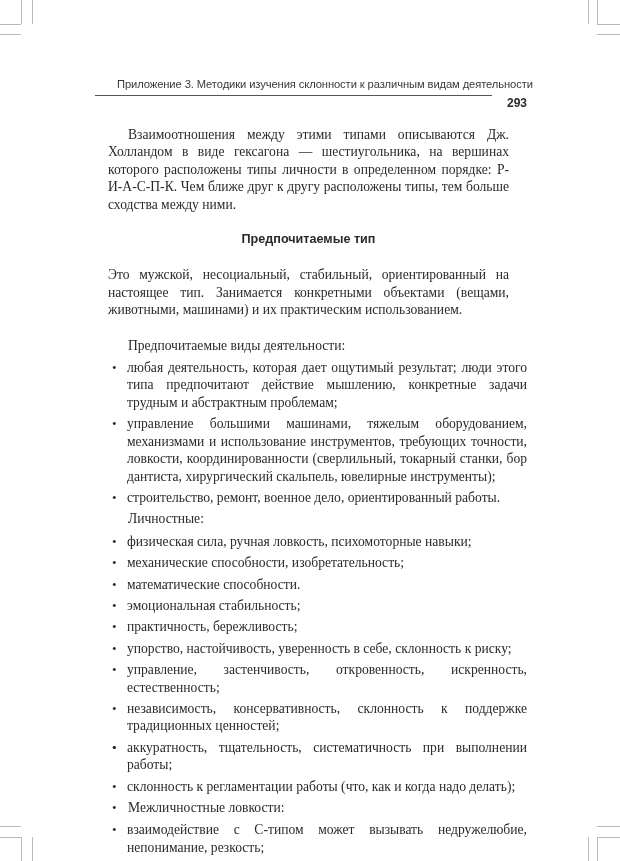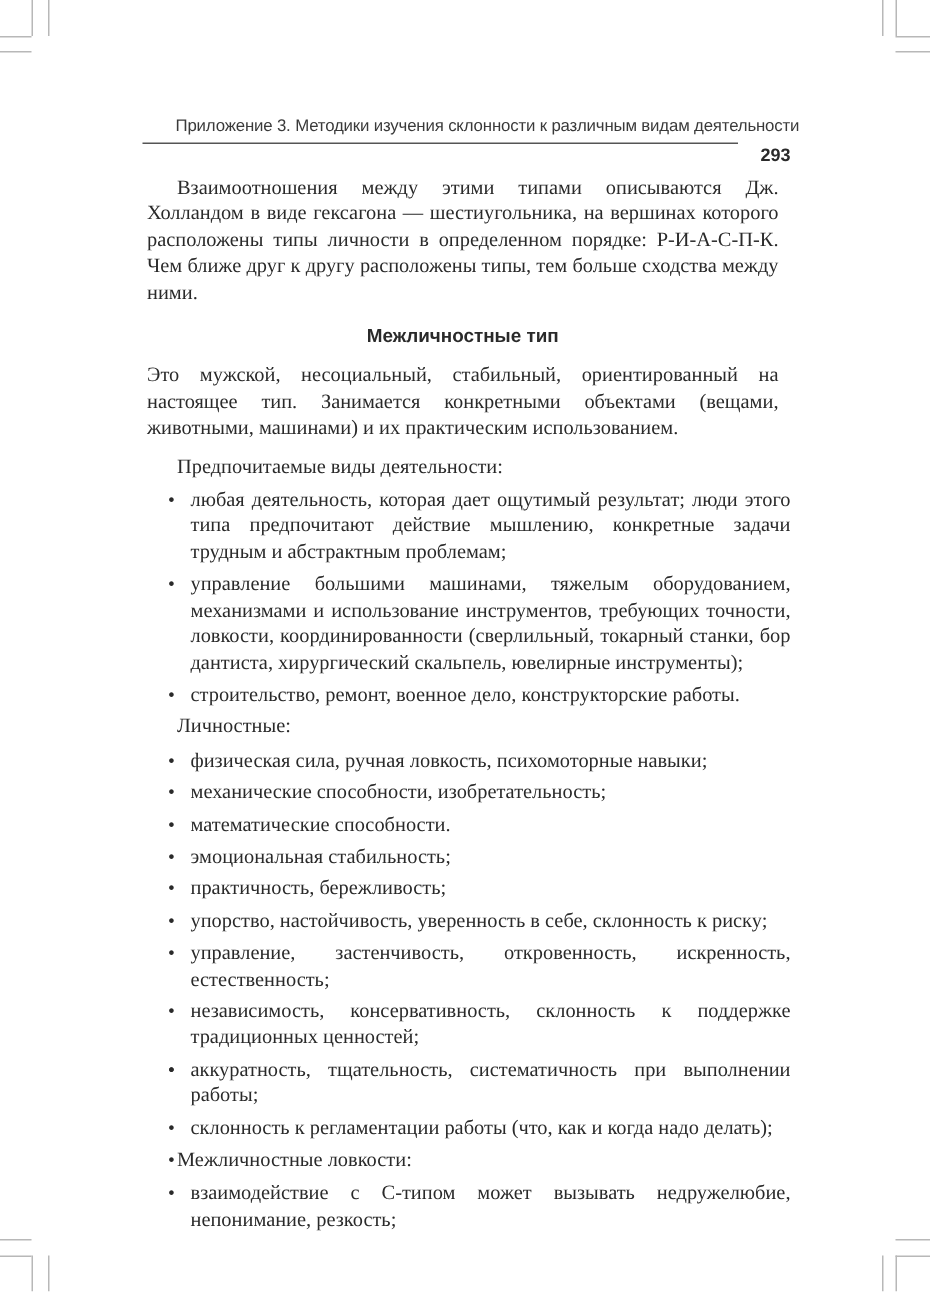--- a/index.html
+++ b/index.html
@@ -18,21 +18,21 @@
   }
   .header-rule { position: absolute; left: 0; top: 19px; width: 397px; height: 1px; background: #555; }
   .page-number {
     position: absolute; right: 0; top: 0;
     font-family: "Liberation Sans", "DejaVu Sans", sans-serif; font-size: 12px; font-weight: bold; color: #2a2a2a; margin-top: 20px;
   }
   .content {
     position: absolute; left: 90px; top: 108px; width: 437px;
     font-size: 13.6px; line-height: 17.4px; text-align: justify;
   }
-  p { margin: 8px; }
+  p { margin: 18px; }
   .indent { text-indent: 20px; }
   .section-title {
     font-family: "Liberation Sans", "DejaVu Sans", sans-serif; font-weight: bold;
     font-size: 12.6px; text-align: center; margin: 13px 0 2px 0;
   }
   .label { text-indent: 0; padding-left: 20px; margin-top: 3px; margin-bottom: 5px; }
   ul { list-style: none; margin: 0; padding: 0; }
   li { position: relative; padding-left: 37px; margin-bottom: 4px; }
   li .bullet { position: absolute; left: 22px; top: 0; font-size: 13px; }
 </style>
@@ -60,28 +60,28 @@
 <div class="crop" style="left:597px;top:837px;width:1px;height:24px;"></div>
 
 <div class="header">
   <span class="header-title">Приложение 3. Методики изучения склонности к различным видам деятельности</span>
   <div class="header-rule"></div>
   <span class="page-number">293</span>
 </div>
 
 <div class="content">
   <p class="indent">Взаимоотношения между этими типами описываются Дж. Холландом в виде гексагона — шестиугольника, на вершинах которого расположены типы личности в определенном порядке: Р-И-А-С-П-К. Чем ближе друг к другу расположены типы, тем больше сходства между ними.</p>
-  <div class="section-title">Межличностные тип</div>
+  <div class="section-title">Предпочитаемые тип</div>
   <p>Это мужской, несоциальный, стабильный, ориентированный на настоящее тип. Занимается конкретными объектами (вещами, животными, машинами) и их практическим использованием.</p>
   <div id="groups">
       <p class="label">Предпочитаемые виды деятельности:</p>
       <ul>
         <li><span class="bullet">•</span><span>любая деятельность, которая дает ощутимый результат; люди этого типа предпочитают действие мышлению, конкретные задачи трудным и абстракт­ным проблемам;</span></li>
         <li><span class="bullet">•</span><span>управление большими машинами, тяжелым оборудованием, механизмами и использование инструментов, требующих точности, ловкости, координи­рованности (сверлильный, токарный станки, бор дантиста, хирургический скальпель, ювелирные инструменты);</span></li>
-        <li><span class="bullet">•</span><span>строительство, ремонт, военное дело, конструкторские работы.</span></li>
+        <li><span class="bullet">•</span><span>строительство, ремонт, военное дело, ориентированный работы.</span></li>
       </ul>
       <p class="label">Личностные:</p>
       <ul>
         <li><span class="bullet">•</span><span>физическая сила, ручная ловкость, психомоторные навыки;</span></li>
         <li><span class="bullet">•</span><span>механические способности, изобретательность;</span></li>
         <li><span class="bullet">•</span><span>математические способности.</span></li>
       </ul>
       <ul>
         <li><span class="bullet">•</span><span>эмоциональная стабильность;</span></li>
         <li><span class="bullet">•</span><span>практичность, бережливость;</span></li>

